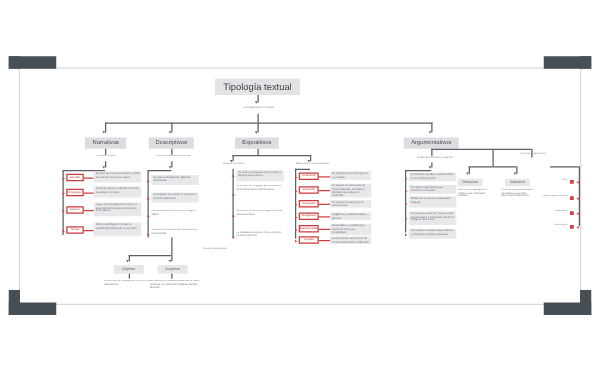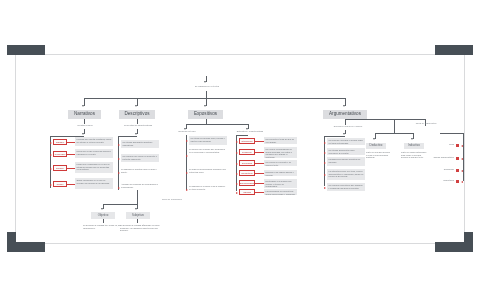--- a/index.html
+++ b/index.html
@@ -144,20 +144,21 @@
   <div class="frame-edge fe-b"></div>
   <div class="frame-corner fc-tl-h"></div>
   <div class="frame-corner fc-tl-v"></div>
   <div class="frame-corner fc-tr-h"></div>
   <div class="frame-corner fc-tr-v"></div>
   <div class="frame-corner fc-bl-h"></div>
   <div class="frame-corner fc-bl-v"></div>
   <div class="frame-corner fc-br-h"></div>
   <div class="frame-corner fc-br-v"></div>
 
+  <div class="node title-node" style="left:172px;top:63px;width:68px;height:13px;">Tipología textual</div>
   <div class="ln ln-v" style="left:205.5px;top:76px;height:6px;"></div>
   <div class="arrow-dn-sm" style="left:203.6px;top:81px;"></div>
   <div class="mini-label" style="left:178px;top:85px;width:58px;">su clasificación en textos</div>
 
   <div class="ln ln-v" style="left:205.5px;top:91px;height:7px;"></div>
   <div class="ln ln-h" style="left:84px;top:98px;width:262px;"></div>
 
   <div class="ln ln-v" style="left:84px;top:98px;height:8px;"></div>
   <div class="arrow-dn-sm" style="left:82.1px;top:105px;"></div>
   <div class="ln ln-v" style="left:137px;top:98px;height:8px;"></div>

